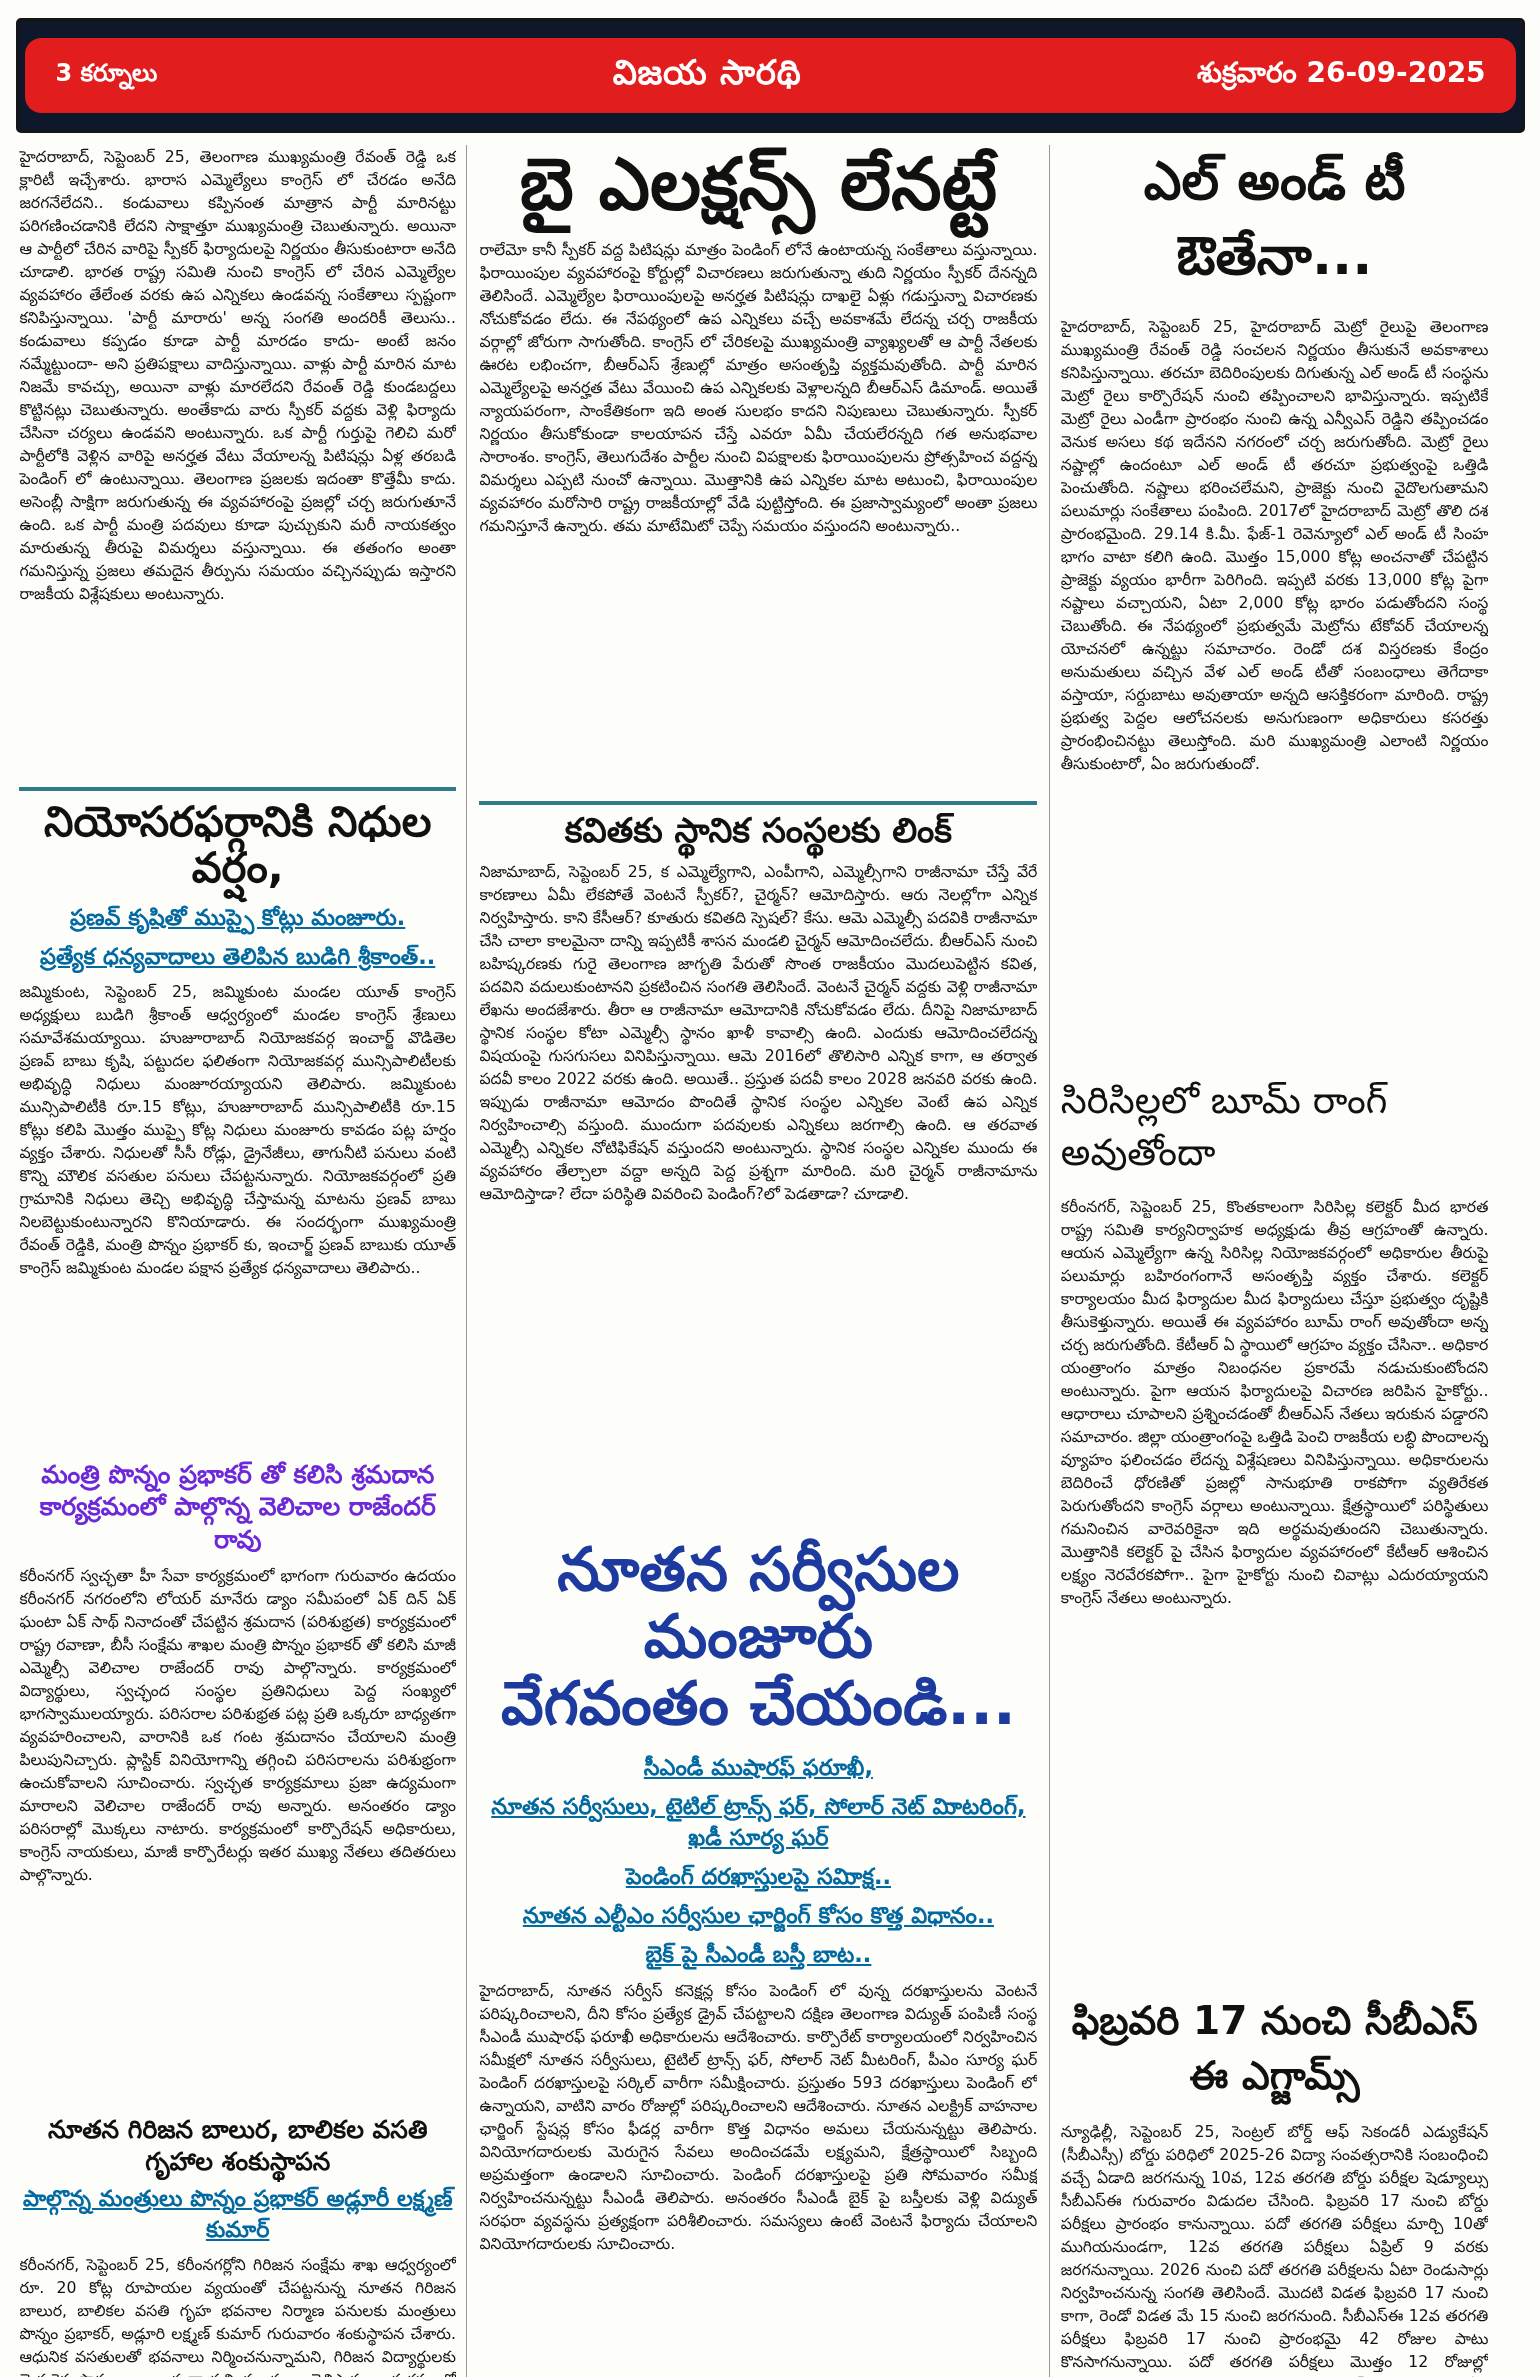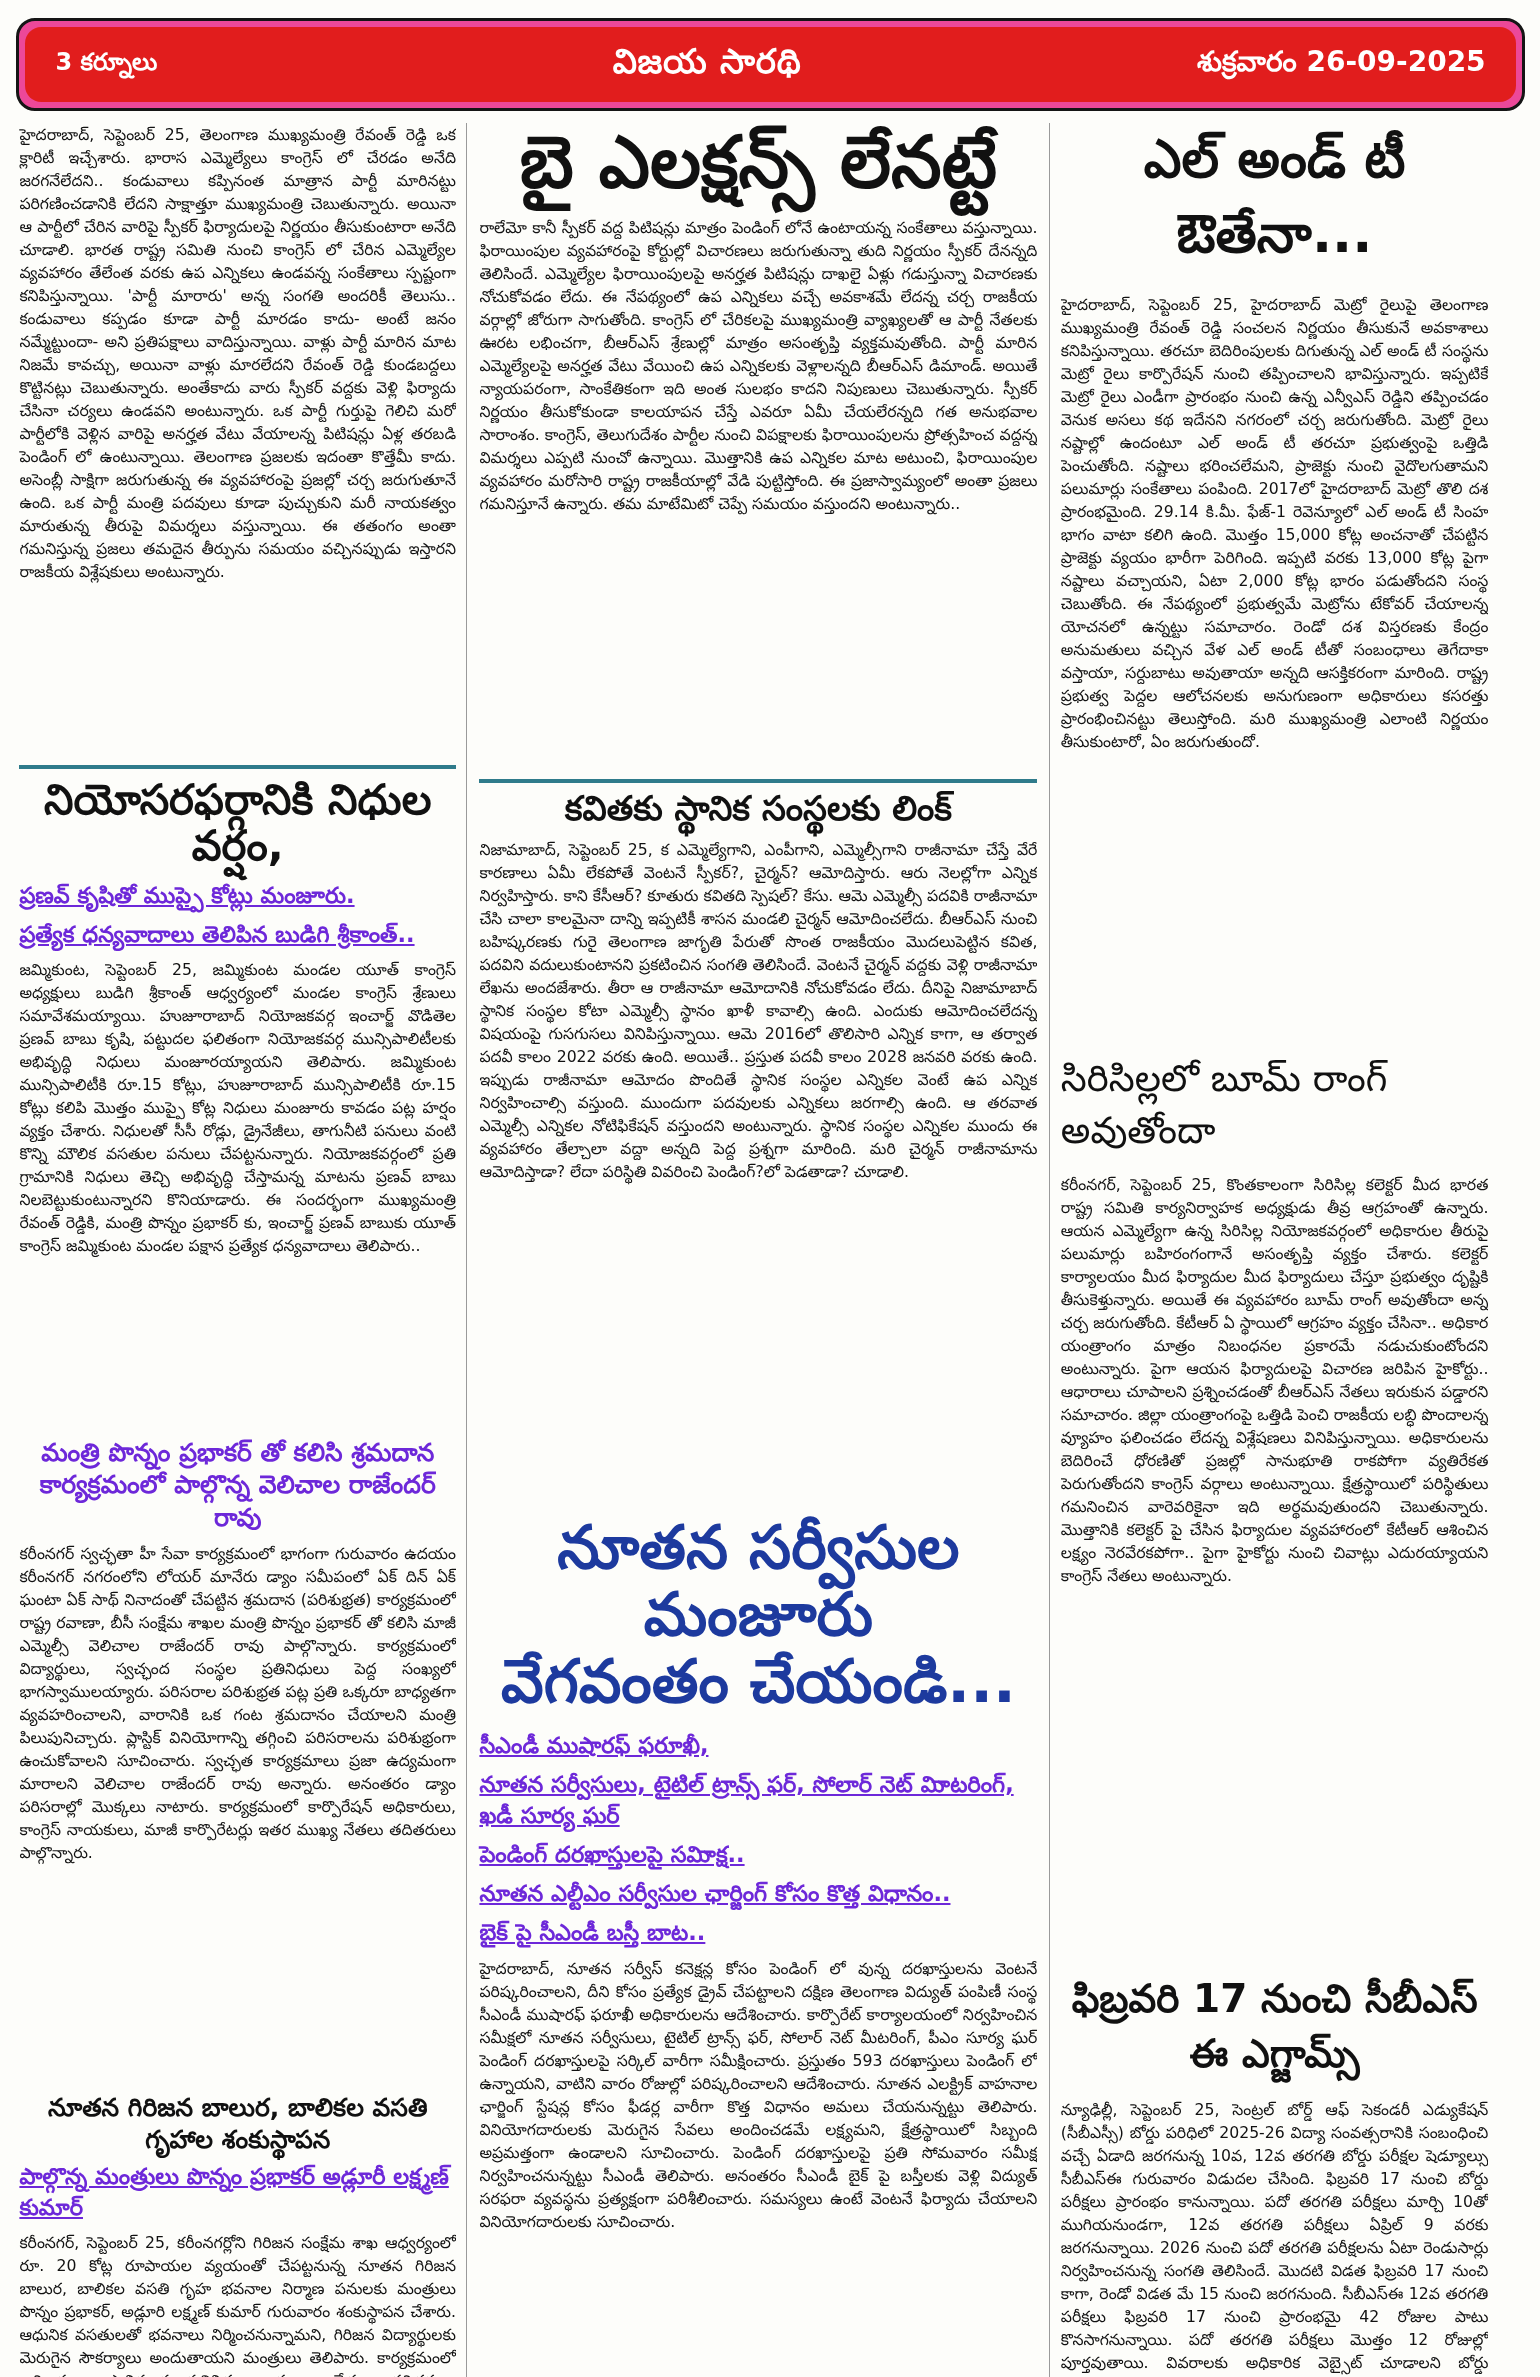--- a/index.html
+++ b/index.html
@@ -3,22 +3,22 @@
 <meta charset="utf-8">
 <style>
   html,body{margin:0;padding:0;background:#ffffff;}
   .page{
     width:1541px;height:2377px;box-sizing:border-box;position:relative;
     background:#fdfdfa;font-family:"DejaVu Sans","Liberation Sans",sans-serif;
     overflow:hidden;color:#111;
   }
   
   .mast-outline{
-    margin:18px 16.4px 0;border:3px solid #151515;border-radius:19px;
-    padding:6px 6px;background:#ec4899;
+    margin:18px 16.4px 0;border:3px solid #151515;border-radius:5px;
+    padding:17px 6px;background:#0f172a;
   }
   .mast{
     background:#e11d1d;border-radius:16.4px;height:75px;
     display:flex;align-items:center;padding:0 30px;color:#ffffff;
   }
   .mast-left{font-size:24px;font-weight:bold;min-width:194px;}
   .mast-center{flex:1;text-align:center;font-size:34px;font-weight:800;letter-spacing:0.7px;}
   .mast-right{font-size:28px;font-weight:800;min-width:321px;text-align:right;}
   
   .content{
@@ -35,21 +35,21 @@
     overflow:hidden;word-break:break-word;
   }
   .h-lead{
     font-size:72px;line-height:1.05;font-weight:900;text-align:center;
     margin:1.5px 0 16.4px;letter-spacing:0;
   }
   .h-lnt{font-size:53px;font-weight:900;text-align:center;margin:4.5px 0 15px;}
   .rule-teal{border:0;border-top:4.5px solid #2f7b8b;margin:13.4px 0 7.5px;}
   .h-sec{font-size:42px;font-weight:900;text-align:center;margin:4.5px 0 10.4px;line-height:1.1;}
   .sub-red{
-    color:#6d28d9;font-size:22.4px;font-weight:bold;text-align:left;
+    color:#0369a1;font-size:22.4px;font-weight:bold;text-align:center;
     text-decoration:underline;margin:3px 0 9px;line-height:1.35;
   }
   .head-red{
     color:#6d28d9;font-size:25px;font-weight:bold;text-align:center;
     margin:10.4px 0 7.5px;line-height:1.3;
   }
   .head-black{
     color:#111;font-size:25px;font-weight:900;text-align:center;
     margin:10.4px 0 4.5px;line-height:1.3;
   }

